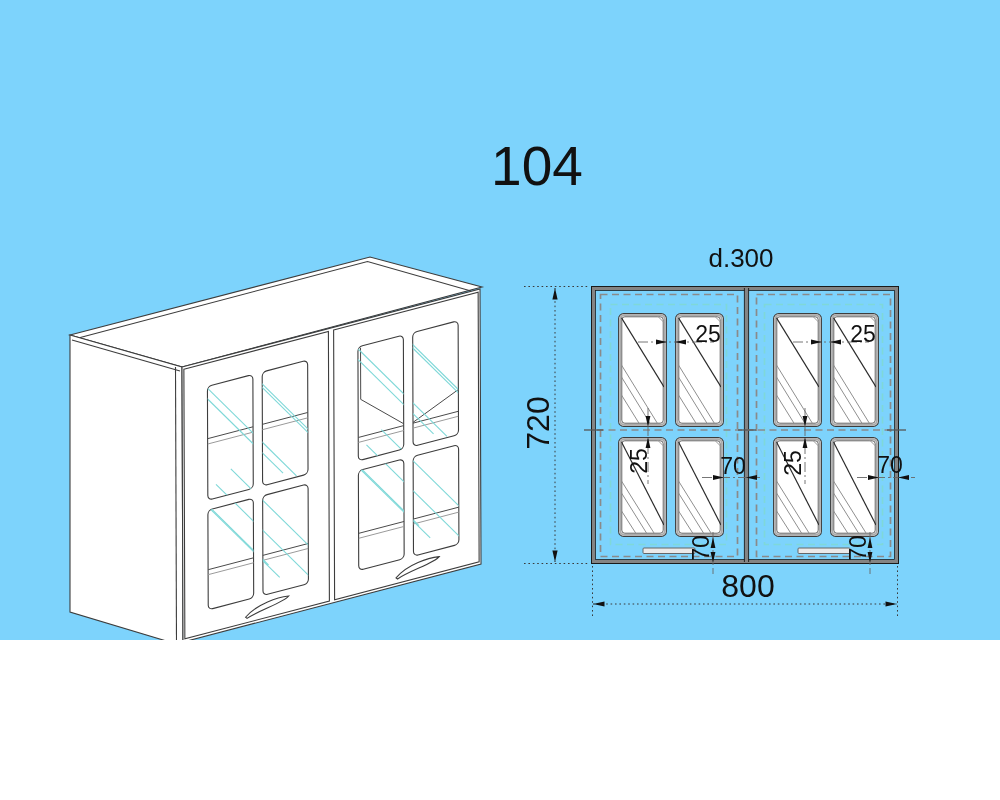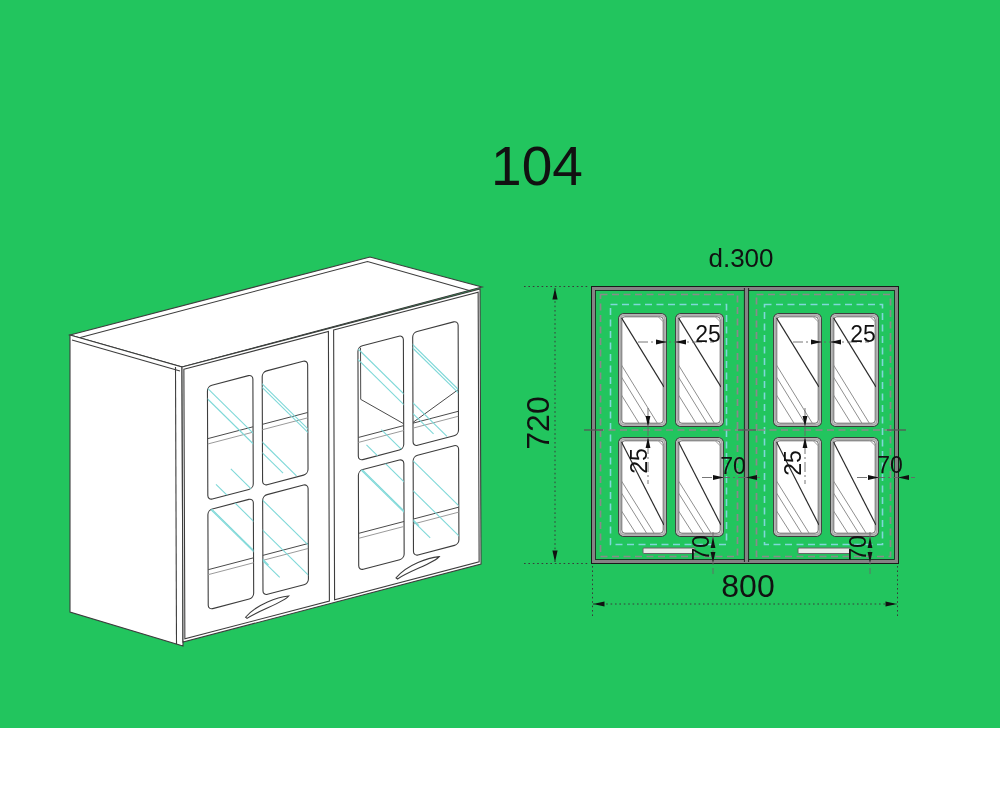--- a/index.html
+++ b/index.html
@@ -1,16 +1,16 @@
 <!DOCTYPE html>
 <html><head>
 <meta charset="utf-8">
 <style>
   html,body{margin:0;padding:0;background:#ffffff;}
-  .canvas{position:relative;width:1000px;height:728px;background:#22c55e;overflow:hidden;}
+  .canvas{position:relative;width:1000px;height:640px;background:#7dd3fc;overflow:hidden;}
   svg{display:block;}
   text{font-family:"Liberation Sans", sans-serif;fill:#111;}
   .title-txt{font-size:55px;}
   .dim-txt{font-size:32px;}
   .dim-s{font-size:23px;}
   .dlabel{font-size:26px;}
   .ctr{text-anchor:middle;dominant-baseline:central;}
   .face{fill:#ffffff;stroke:#3d3d3d;stroke-width:1.1;}
   .ln{fill:none;stroke:#3d3d3d;stroke-width:1.1;}
   .nss{vector-effect:non-scaling-stroke;}

